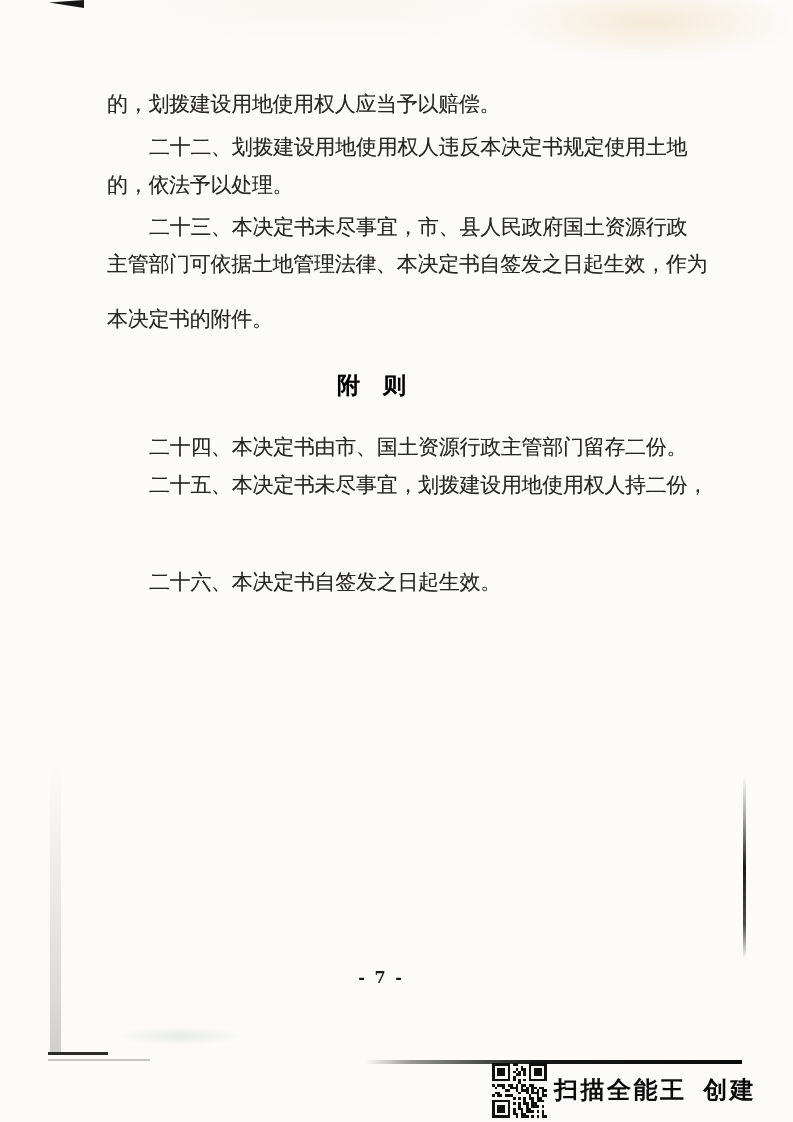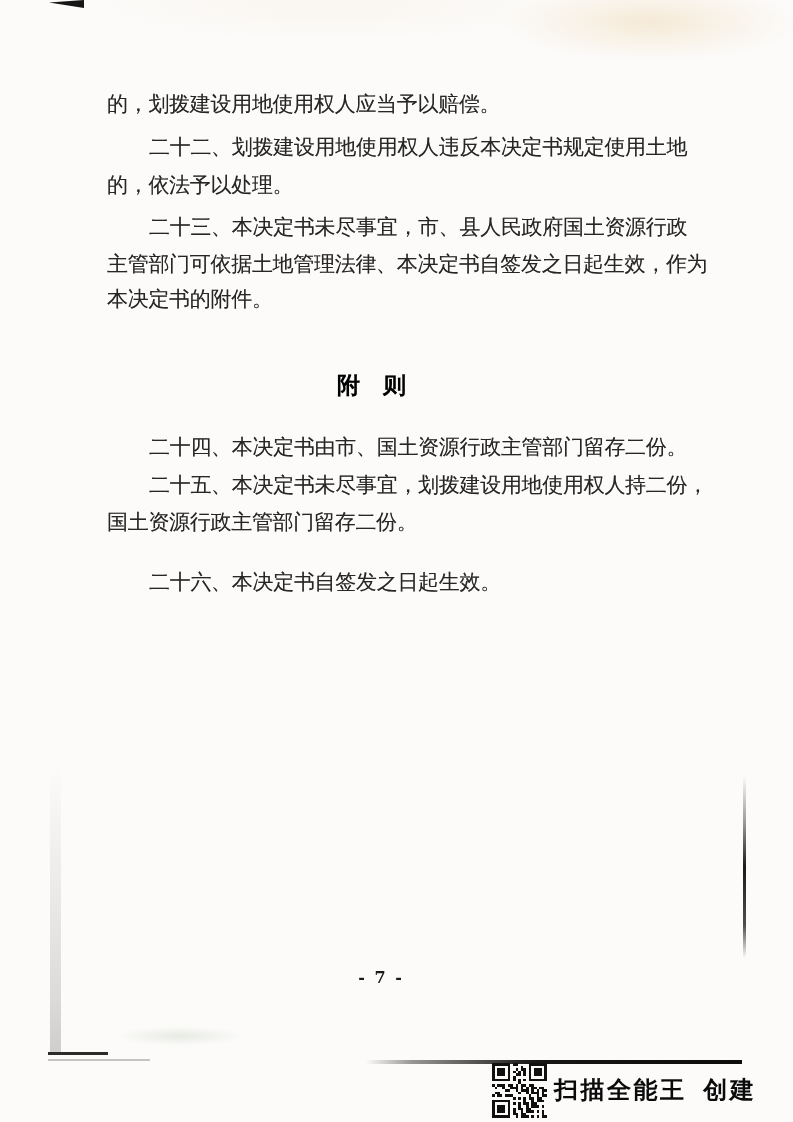--- a/index.html
+++ b/index.html
@@ -86,27 +86,26 @@
 
   <div class="tint-top"></div>
   <div class="tint-top2"></div>
   <div class="corner-wedge"></div>
 
   <div class="body-line" style="top:93px;left:107px">的，划拨建设用地使用权人应当予以赔偿。</div>
   <div class="body-line" style="top:136px;left:149px">二十二、划拨建设用地使用权人违反本决定书规定使用土地</div>
   <div class="body-line" style="top:216px;left:149px">二十三、本决定书未尽事宜，市、县人民政府国土资源行政</div>
   <div class="body-line" style="top:174px;left:107px">的，依法予以处理。</div>
   <div class="body-line" style="top:253px;left:107px">主管部门可依据土地管理法律、本决定书自签发之日起生效，作为</div>
-  <div class="body-line" style="top:288px;left:107px">本决定书的附件。</div>
+  <div class="body-line" style="top:308px;left:107px">本决定书的附件。</div>
 
   <div class="section-heading">附　则</div>
 
   <div class="body-line" style="top:436px;left:149px">二十四、本决定书由市、国土资源行政主管部门留存二份。</div>
   <div class="body-line" style="top:474px;left:149px">二十五、本决定书未尽事宜，划拨建设用地使用权人持二份，</div>
-  <div class="body-line" style="top:511px;left:107px">国土资源行政主管部门留存二份。</div>
   <div class="body-line" style="top:571px;left:149px">二十六、本决定书自签发之日起生效。</div>
 
   <div class="page-number">- 7 -</div>
 
   <div class="left-shadow"></div>
   <div class="right-edge-line"></div>
   <div class="smudge"></div>
   <div class="short-dash"></div>
   <div class="short-dash-echo"></div>
   <div class="long-rule"></div>

